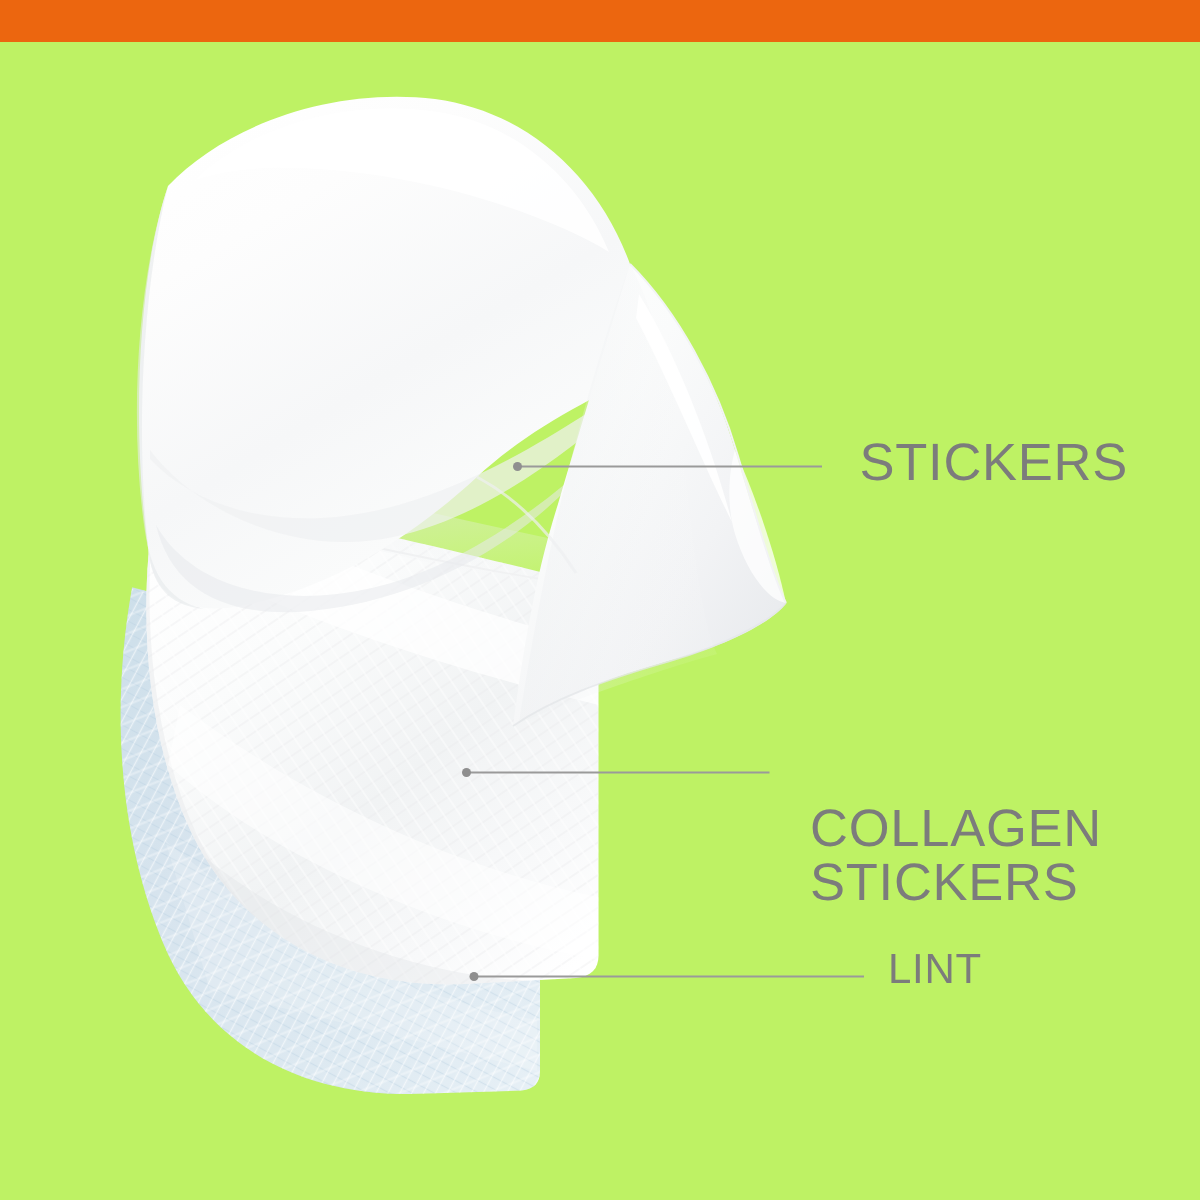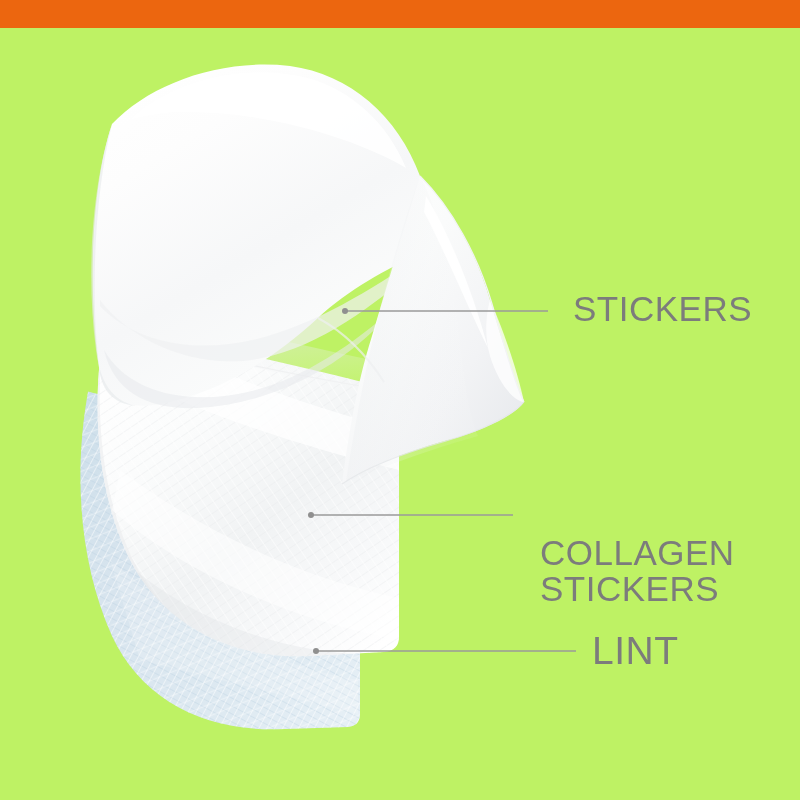--- a/index.html
+++ b/index.html
@@ -303,16 +303,16 @@
   </div>
 
   <div class="callout" id="callout-collagen">
     <span class="callout-text" style="color: rgb(124, 124, 124); font-size: 35px;">
       <span>COLLAGEN</span>
       <span class="line2">STICKERS</span>
     </span>
   </div>
 
   <div class="callout" id="callout-lint">
-    <span class="callout-text" style="color: rgb(124, 124, 124); font-size: 39px;">LINT</span>
+    <span class="callout-text" style="color: rgb(124, 124, 124); font-size: 28px;">LINT</span>
   </div>
 
 </div>
 
 </body></html>

